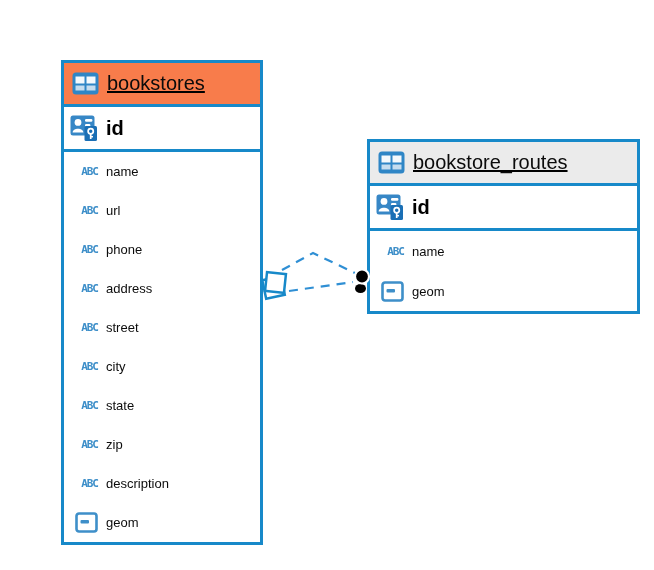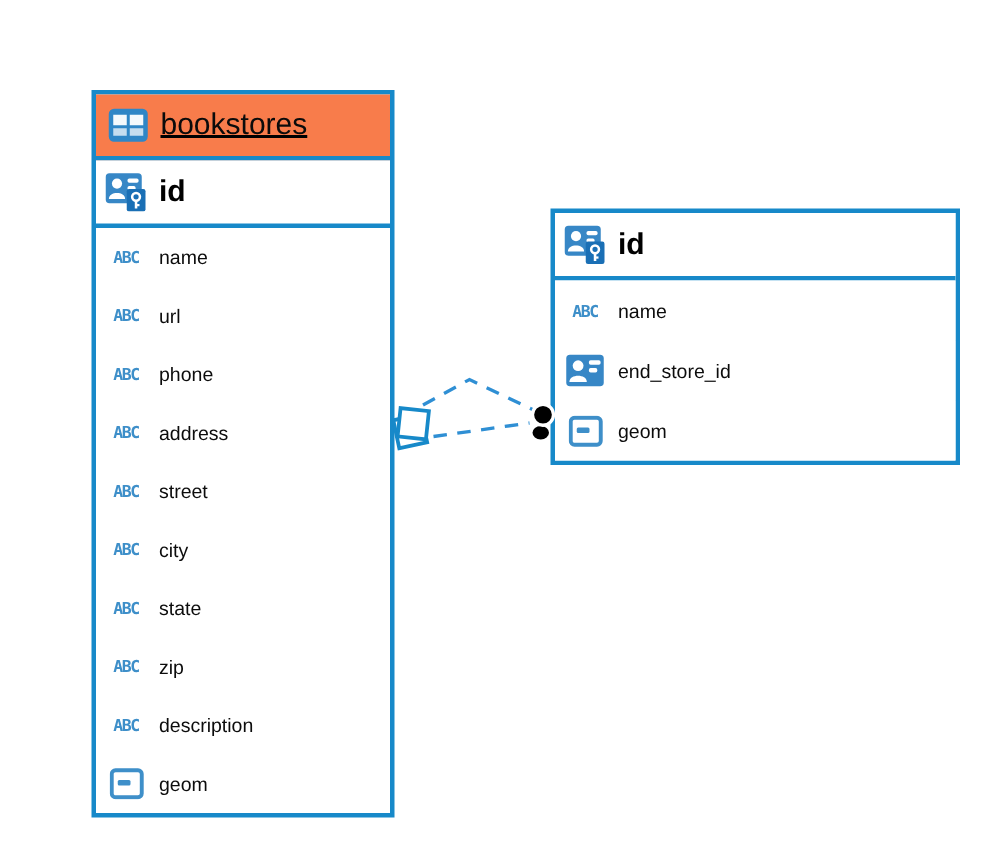--- a/index.html
+++ b/index.html
@@ -60,21 +60,21 @@
   .col-label {
     font-size: 13px;
     color: #0c0c0c;
     white-space: nowrap;
   }
   .icon-slot {
     width: 28px;
     min-width: 28px;
     display: flex;
     align-items: center;
-    justify-content: center;
+    justify-content: flex-end;
   }
   .abc-glyph {
     font-family: "DejaVu Sans Mono", monospace;
     font-size: 11px;
     font-weight: 800;
     letter-spacing: -1px;
     color: #3E8FC9;
     user-select: none;
   }
   .overlay {
@@ -187,20 +187,32 @@
             <rect x="1.5" y="1.5" width="20" height="18" rx="2.5" fill="#ffffff" stroke="#3E8FC9" stroke-width="2.6"></rect>
             <rect x="5.5" y="8" width="8.5" height="3.6" rx="1" fill="#3E8FC9"></rect>
           </svg>
         </span>
         <span class="col-label">geom</span>
       </div>
     </div>
   </section>
 
   <section class="entity" id="table-bookstore-routes">
+    <header class="entity-header" style="background-color: rgb(235, 235, 235);">
+      <span class="icon-slot">
+        <svg width="27" height="23" viewBox="0 0 27 23">
+          <rect x="0.5" y="0.5" width="26" height="22" rx="3.5" fill="#2F86C6"></rect>
+          <rect x="3.5" y="4.5" width="9" height="7" fill="#ffffff" opacity="0.95"></rect>
+          <rect x="14.5" y="4.5" width="9" height="7" fill="#ffffff" opacity="0.95"></rect>
+          <rect x="3.5" y="13.5" width="9" height="5" fill="#ffffff" opacity="0.72"></rect>
+          <rect x="14.5" y="13.5" width="9" height="5" fill="#ffffff" opacity="0.72"></rect>
+        </svg>
+      </span>
+      <span class="entity-title">bookstore_routes</span>
+    </header>
 
     <div class="pk-row">
       <span class="icon-slot">
         <svg width="28" height="26" viewBox="0 0 28 26">
           <rect x="0.5" y="0.5" width="24" height="20" rx="2.5" fill="#3787C6"></rect>
           <circle cx="8" cy="7.4" r="3.4" fill="#ffffff"></circle>
           <path d="M2.6 17.6 C2.6 12.4 13.4 12.4 13.4 17.6 Z" fill="#ffffff"></path>
           <rect x="15" y="4" width="7.4" height="2.8" rx="1.2" fill="#ffffff"></rect>
           <rect x="15" y="9" width="5.4" height="2.8" rx="1.2" fill="#ffffff"></rect>
           <rect x="14.5" y="11" width="12.5" height="15" rx="1.5" fill="#1A6FB5"></rect>
@@ -211,32 +223,20 @@
       </span>
       <span class="pk-label">id</span>
     </div>
 
     <div class="cols">
       <div class="col-row">
         <span class="icon-slot">
             <span class="abc-glyph">ABC</span>
           </span>
         <span class="col-label">name</span>
-      </div>
-      <div class="col-row">
-        <span class="icon-slot">
-          <svg width="26" height="22" viewBox="0 0 26 22">
-            <rect x="0.5" y="0.5" width="25" height="21" rx="2.5" fill="#3787C6"></rect>
-            <circle cx="8.4" cy="7.8" r="3.6" fill="#ffffff"></circle>
-            <path d="M2.6 18.6 C2.6 13.2 14.2 13.2 14.2 18.6 Z" fill="#ffffff"></path>
-            <rect x="15.6" y="4.2" width="7.8" height="3" rx="1.2" fill="#ffffff"></rect>
-            <rect x="15.6" y="9.4" width="5.6" height="3" rx="1.2" fill="#ffffff"></rect>
-          </svg>
-        </span>
-        <span class="col-label">end_store_id</span>
       </div>
       <div class="col-row">
         <span class="icon-slot">
           <svg width="23" height="21" viewBox="0 0 23 21">
             <rect x="1.5" y="1.5" width="20" height="18" rx="2.5" fill="#ffffff" stroke="#3E8FC9" stroke-width="2.6"></rect>
             <rect x="5.5" y="8" width="8.5" height="3.6" rx="1" fill="#3E8FC9"></rect>
           </svg>
         </span>
         <span class="col-label">geom</span>
       </div>

